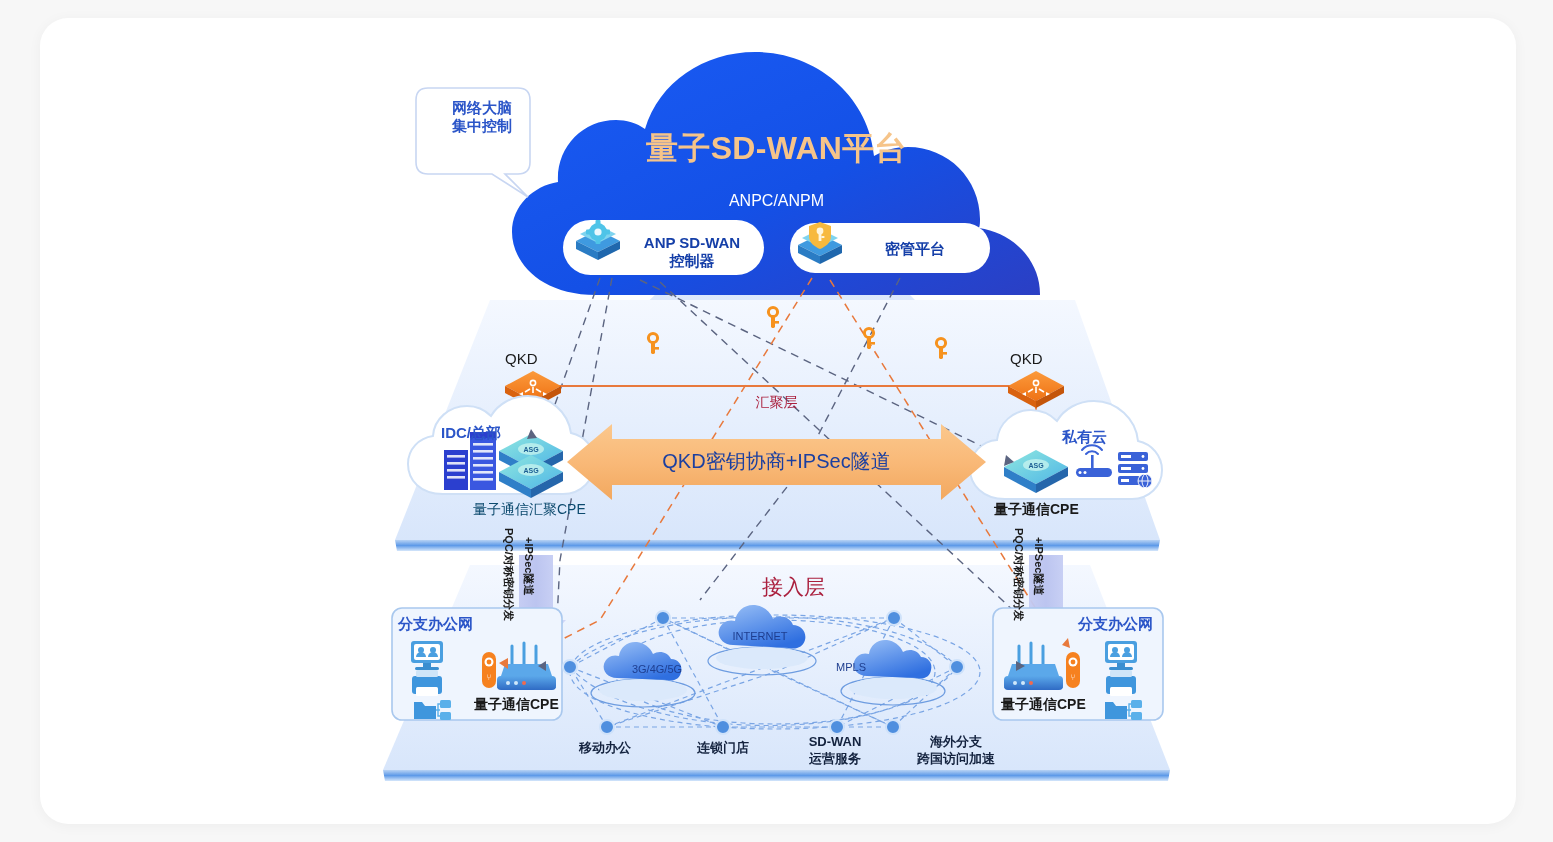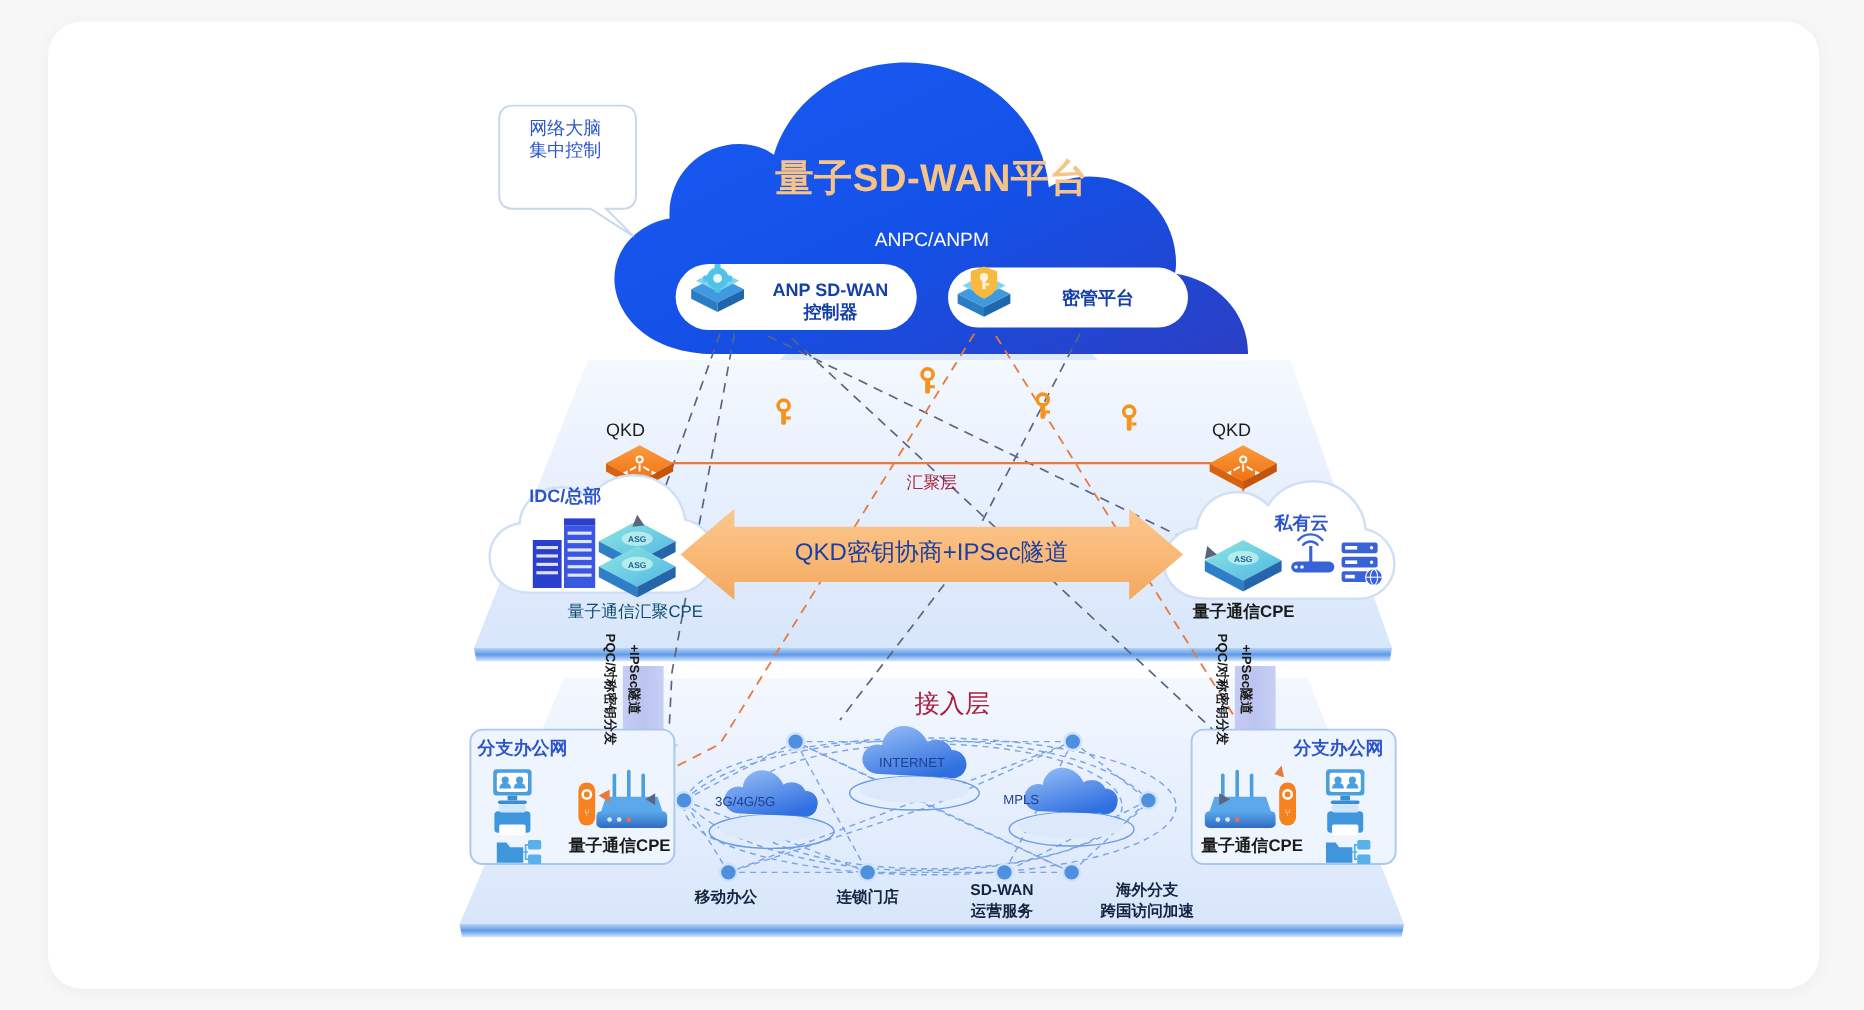--- a/index.html
+++ b/index.html
@@ -20,23 +20,23 @@
   #stage {
     position: absolute;
     left: 0; top: 0; width: 1553px; height: 842px;
   }
   svg#scene { position: absolute; left: 0; top: 0; width: 1553px; height: 842px; }
 
   
   .tx { position: absolute; white-space: nowrap; line-height: 1.18; }
 
   .callout-text {
-    left: 407px; top: 99px; width: 128px;
+    left: 418px; top: 99px; width: 128px;
     text-align: center;
-    color: #2b55c8; font-size: 15px; font-weight: 400;
+    color: #2b55c8; font-size: 15px; font-weight: 700;
   }
   .platform-title {
     left: 0; top: 130px; width: 1553px;
     text-align: center;
     color: #f6c489; font-size: 32px; font-weight: bold;
     letter-spacing: .3px;
   }
   .anpc {
     left: 0; top: 192px; width: 1553px; text-align: center;
     color: #ffffff; font-size: 16px; font-weight: 400;
@@ -51,21 +51,21 @@
   .qkd-r { left: 1010px; top: 350px; color: #1a1a1a; font-size: 15px; }
 
   .layer-agg { left: 0; top: 394px; width: 1553px; text-align: center;
                color: #aa1f3d; font-size: 14px; font-weight: 500; }
   .layer-acc { left: 0; top: 575px; width: 1553px; text-align: center;
                color: #aa1f3d; font-size: 21px; font-weight: 500; padding-left: 34px; }
 
   .arrow-text { left: 0; top: 450px; width: 1553px; text-align: center;
                 color: #1b3fa0; font-size: 20px; font-weight: 400; }
 
-  .idc { left: 441px; top: 405px; color: #2b55c8; font-size: 15px; font-weight: bold; }
+  .idc { left: 441px; top: 424px; color: #2b55c8; font-size: 15px; font-weight: bold; }
   .pricloud { left: 1062px; top: 428px; color: #2b55c8; font-size: 15px; font-weight: bold; }
 
   .cpe-agg { left: 473px; top: 501px; color: #0c4a6e; font-size: 14px; font-weight: normal; text-align: right; }
   .cpe-right { left: 994px; top: 501px; color: #1a1a1a; font-size: 14px; font-weight: bold; }
 
   .branch-l { left: 398px; top: 615px; color: #2b55c8; font-size: 15px; font-weight: bold; }
   .branch-r { left: 1078px; top: 615px; color: #2b55c8; font-size: 15px; font-weight: bold; }
   .cpe-bl { left: 474px; top: 696px; color: #1a1a1a; font-size: 14px; font-weight: bold; }
   .cpe-br { left: 1001px; top: 696px; color: #1a1a1a; font-size: 14px; font-weight: bold; }
 
@@ -75,21 +75,21 @@
     white-space: nowrap;
   }
   .vl1 { left: 516px; top: 528px; }
   .vl2 { left: 536px; top: 537px; }
   .vr1 { left: 1026px; top: 528px; }
   .vr2 { left: 1046px; top: 537px; }
 
   .cloudname { position: absolute; color: #1e3e8f; font-size: 11px;
                text-align: center; white-space: nowrap; }
   .cn-internet { left: 700px; top: 630px; width: 120px; }
-  .cn-3g       { left: 566px; top: 663px; width: 110px; }
+  .cn-3g       { left: 602px; top: 663px; width: 110px; }
   .cn-mpls     { left: 801px; top: 661px; width: 100px; }
 
   .node-label { position: absolute; color: #14233f; font-size: 13px; font-weight: bold;
                 text-align: center; line-height: 1.3; }
   .nl1 { left: 555px; top: 740px; width: 100px; }
   .nl2 { left: 673px; top: 740px; width: 100px; }
   .nl3 { left: 785px; top: 734px; width: 100px; }
   .nl4 { left: 896px; top: 734px; width: 120px; }
 </style>
 </head>

